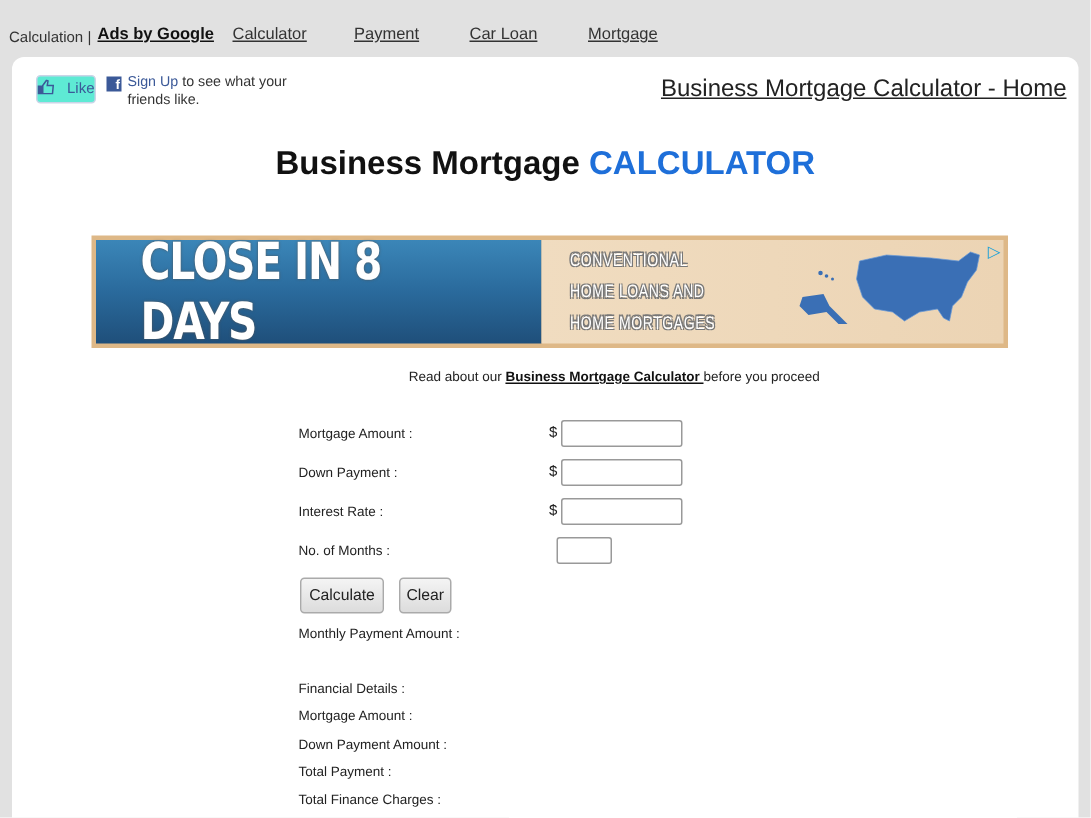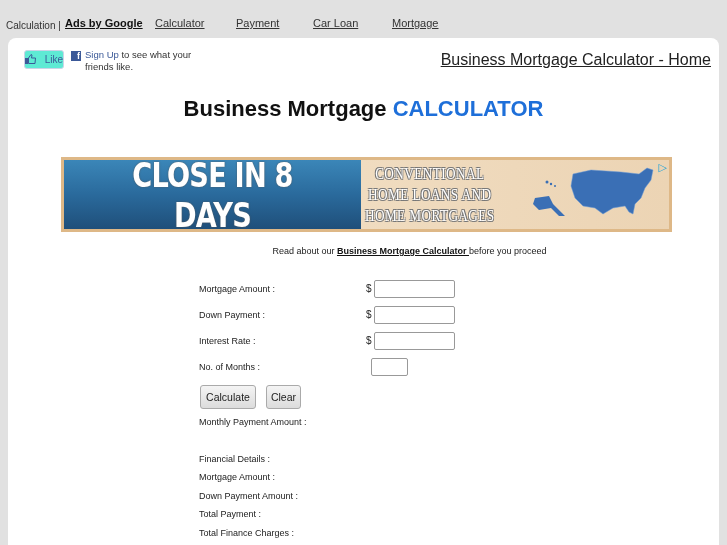--- a/index.html
+++ b/index.html
@@ -11,25 +11,25 @@
   .panel { position:absolute; left:8px; top:38px; width:711px; height:520px; background:#fff; border-radius:8px 8px 0 0; }
   .fb-like { position:absolute; left:16px; top:12px; width:40px; height:19px; background:#5eead4; border:1px solid #cad4e7; border-radius:3px; font-size:10px; color:#3b5998; display:flex; align-items:center; justify-content:space-between; gap:2px; box-sizing:border-box; }
   .fb-icon { position:absolute; left:63px; top:13px; width:10px; height:10px; background:#3b5998; color:#fff; font-size:9px; font-weight:bold; line-height:11px; text-align:right; padding-right:1px; box-sizing:border-box; }
   .fb-text { position:absolute; left:77px; top:11px; width:120px; font-size:9.5px; color:#333; line-height:12px; }
   .fb-text .signup { color:#3b5998; }
   .home-link { position:absolute; right:8px; top:13px; font-size:16px; color:#222; text-decoration:underline; }
   .title { position:absolute; left:0; width:711px; top:58px; text-align:center; font-size:22px; font-weight:bold; color:#111; }
   .title .accent { color:#1e6fd9; }
   .subtitle { position:absolute; left:0; width:711px; top:96px; text-align:center; font-size:9px; color:#222; }
   .ad { position:absolute; left:53px; top:119px; width:611px; height:75px; background:#deb887; box-sizing:border-box; padding:3px; }
-  .ad-inner { position:relative; width:100%; height:100%; display:flex;text-align:center; }
+  .ad-inner { position:relative; width:100%; height:100%; display:flex; }
   .ad-left { width:297px; height:100%; background:linear-gradient(#3b86b8,#2a6a9c 50%,#1f4f7a); display:flex; align-items:center; justify-content:center; color:#fff; font-weight:bold; font-size:34px; letter-spacing:-1px; font-family:"DejaVu Sans", sans-serif; transform-origin:center; }
   .ad-left span { display:inline-block; transform:scaleX(0.8); text-shadow:0 0 2px #555; }
   .ad-right { flex:1; height:100%; background:linear-gradient(90deg,#f0dcc0,#ecd4b4); position:relative; }
-  .ad-right .copy { position:absolute; left:4px; top:3px; font-size:17px; line-height:21px; color:#fff; font-family:Liberation Serif, serif; text-shadow:-1px -1px 0 #777,1px -1px 0 #777,-1px 1px 0 #777,1px 1px 0 #777; letter-spacing:0.5px; }
+  .ad-right .copy { position:absolute; left:19px; top:3px; font-size:12px; line-height:21px; color:#fff; font-family:Liberation Sans, sans-serif; text-shadow:-1px -1px 0 #777,1px -1px 0 #777,-1px 1px 0 #777,1px 1px 0 #777; letter-spacing:0.5px; }
   .ad-right .copy div { transform:scaleX(0.78); transform-origin:left; white-space:nowrap; }
   .ad-right .map { position:absolute; left:160px; top:4px; width:140px; height:62px; }
   .adchoice { position:absolute; right:2px; top:1px; color:#1aa0d8; font-size:11px; }
   .read-about { position:absolute; left:0; width:711px; top:208px; text-align:center; font-size:9px; color:#222;margin-left:46px; }
   .read-about a { font-weight:bold; color:#111; text-decoration:underline; }
   .form-label { position:absolute; left:191px; font-size:9px; color:#222; }
   .dollar { position:absolute; left:358px; font-size:10px; color:#222; }
   .input { position:absolute; left:366px; width:81px; height:18px; border:1px solid #999; border-radius:2px; background:#fff; box-sizing:border-box; }
   .input.small { left:363px; width:37px; }
   .btn { position:absolute; top:347px; height:24px; font-size:10.5px; color:#222; background:linear-gradient(#f4f4f4,#dcdcdc); border:1px solid #aaa; border-radius:3px; display:flex; align-items:center; justify-content:center; box-sizing:border-box; font-family:"Liberation Sans", sans-serif; }

